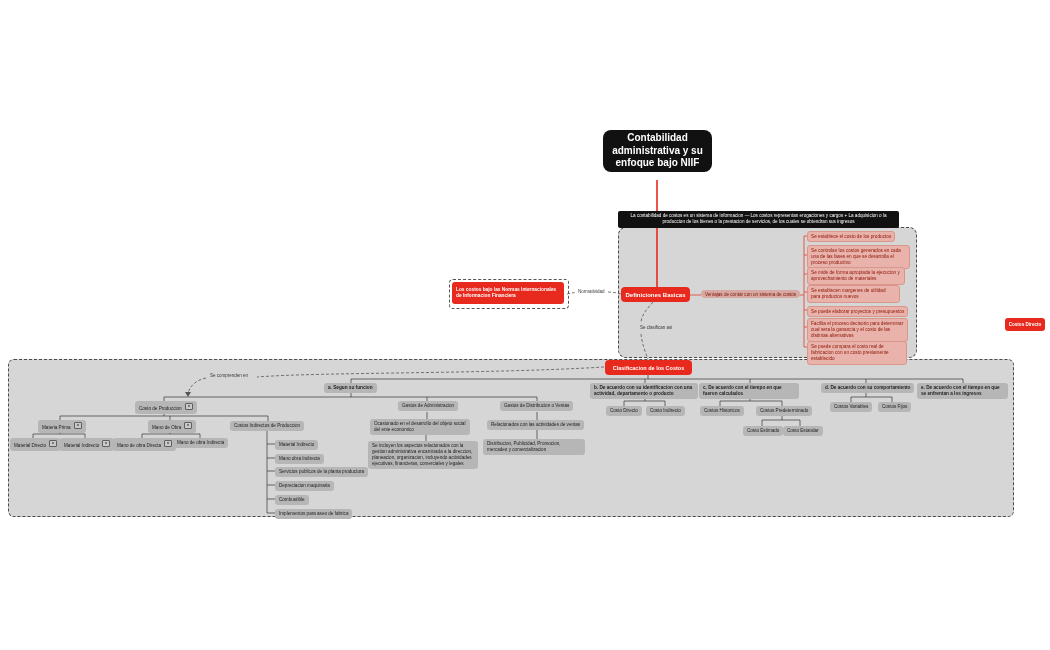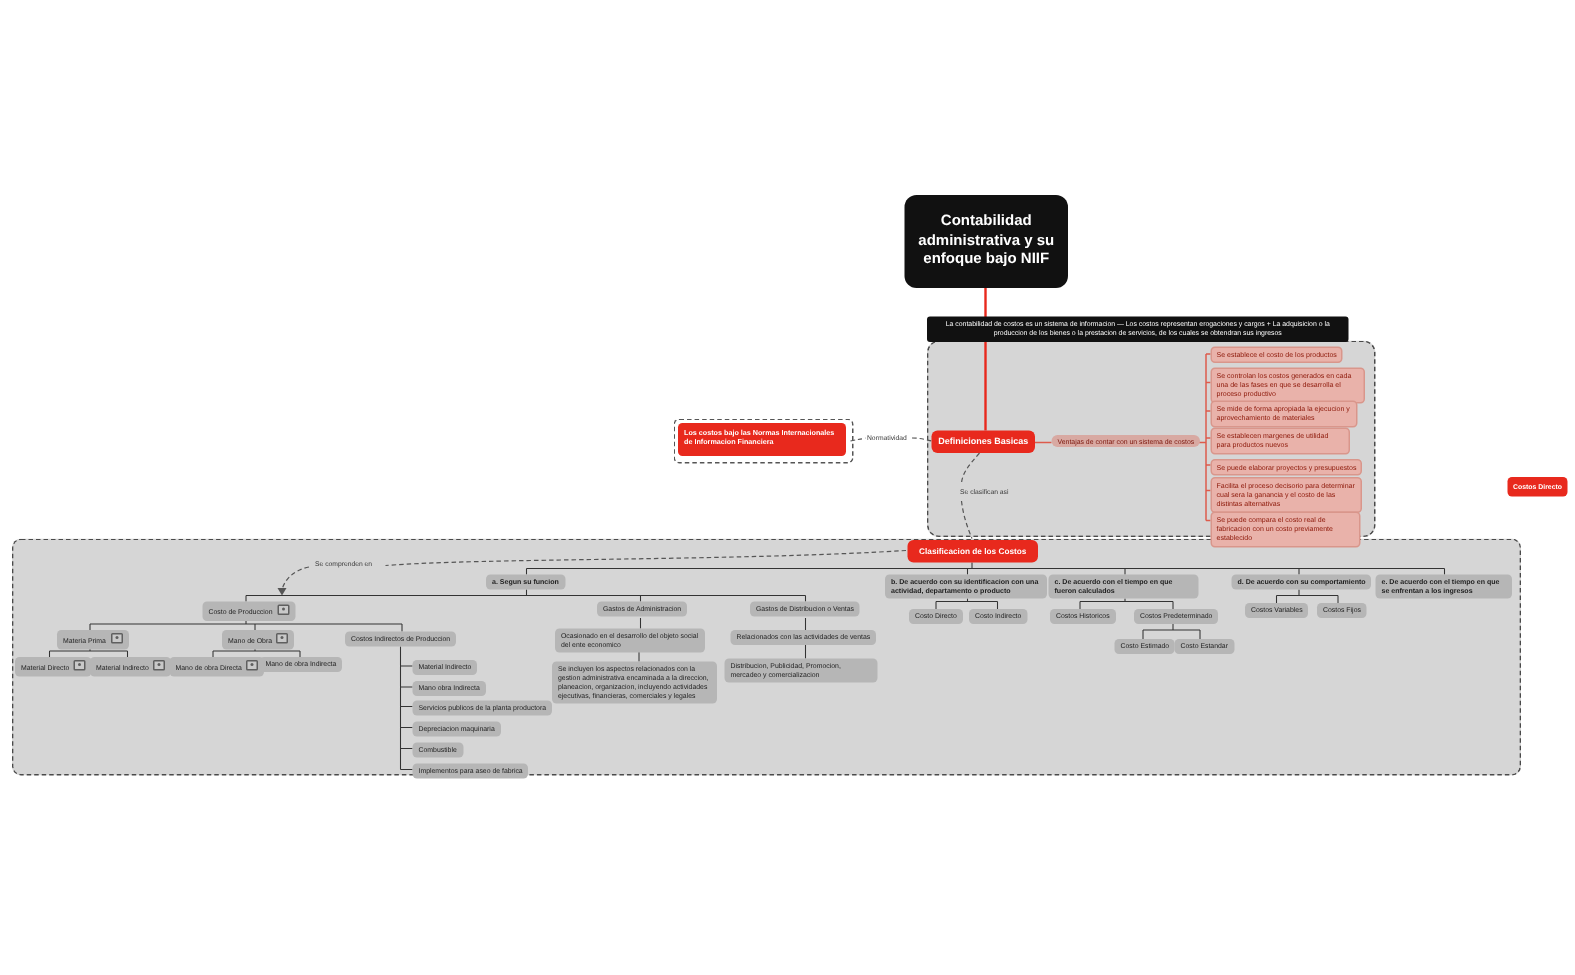--- a/index.html
+++ b/index.html
@@ -61,21 +61,21 @@
 
   <path d="M645,399 L645,401 M624,401 L665,401 M624,401 L624,406 M665,401 L665,406" stroke="#333" stroke-width="0.7" fill="none"></path>
 
   <path d="M750,399 L750,401 M720,401 L782,401 M720,401 L720,406 M782,401 L782,406" stroke="#333" stroke-width="0.7" fill="none"></path>
 
   <path d="M782,415 L782,420 M762,420 L800,420 M762,420 L762,426 M800,420 L800,426" stroke="#333" stroke-width="0.7" fill="none"></path>
 
   <path d="M866,393 L866,397 M851,397 L892,397 M851,397 L851,402 M892,397 L892,402" stroke="#333" stroke-width="0.7" fill="none"></path>
 </svg>
 
-<div class="redbox z3" style="left:603px;top:130px;width:109px;height:62px;background:#111;border-radius:8px;font-size:10px;line-height:1.25;padding:4px">
+<div class="redbox z3" style="left:603px;top:130px;width:109px;height:42px;background:#111;border-radius:8px;font-size:10px;line-height:1.25;padding:4px">
   <span>Contabilidad administrativa y su enfoque bajo NIIF</span>
 </div>
 <div class="z3" style="position:absolute;left:618px;top:211px;width:281px;background:#111;color:#fff;font-size:4.6px;line-height:1.5;text-align:center;padding:1.5px 6px;border-radius:2px;box-sizing:border-box">
   <span>La contabilidad de costos es un sistema de informacion  —  Los costos representan erogaciones y cargos + La adquisicion o la produccion de los bienes o la prestacion de servicios, de los cuales se obtendran sus ingresos</span>
 </div>
 
 <div class="redbox z3" style="left:452px;top:282px;width:112px;height:22px;border-radius:3px;font-size:4.8px;line-height:1.3;padding:2px 4px;justify-content:flex-start;text-align:left">
   <span>Los costos bajo las Normas Internacionales de Informacion Financiera</span>
 </div>
 <span class="lbl z3" style="left:578px;top:289px">Normatividad</span>

